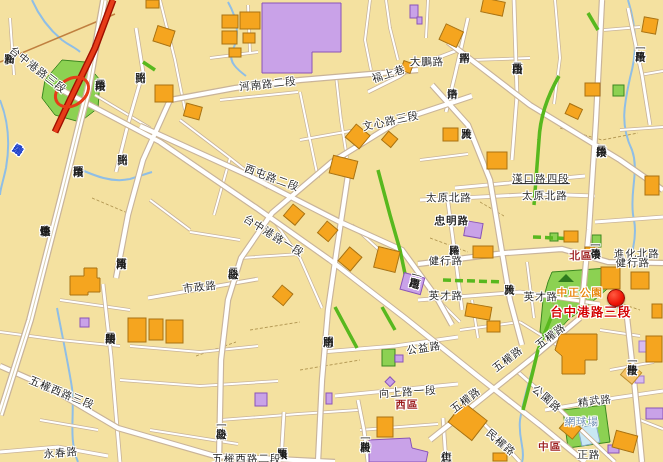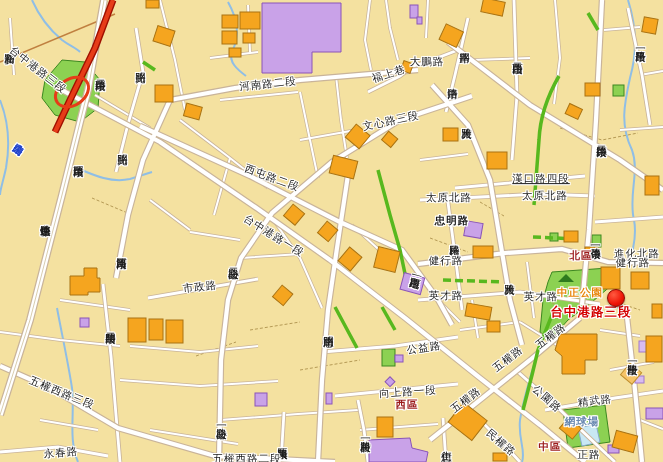--- a/index.html
+++ b/index.html
@@ -22,21 +22,21 @@
   #map svg{position:absolute;left:0;top:0;}
   .lbl{
     position:absolute; font-size:10.5px; line-height:1.12; color:#1A1A1A;
     white-space:nowrap; letter-spacing:1px; z-index:5; pointer-events:none;
     text-shadow:-1px 0 0 #fff,1px 0 0 #fff,0 -1px 0 #fff,0 1px 0 #fff,
                 -1px -1px 0 #fff,1px 1px 0 #fff,1px -1px 0 #fff,-1px 1px 0 #fff;
   }
   .lbl.v{writing-mode:vertical-rl;letter-spacing:0;}
   .district{color:var(--c-district_text);font-weight:bold;}
   .park-lbl{color:var(--c-park_text);font-weight:bold;}
-  .court{color:var(--c-court_text);font-weight:bold;}
+  .court{color:var(--c-court_text);font-weight:normal;}
   .hwy{color:var(--c-highway_text);}
   .poi{color:var(--c-poi_text);font-weight:bold;font-size:12.5px;letter-spacing:1px;}
   #marker{
     position:absolute;width:16px;height:16px;border-radius:50%;z-index:6;
     background:radial-gradient(circle at 35% 30%, #FF5A40, var(--c-marker_red) 60%, #B00A00);
     border:1px solid #8A0800; transform:translate(-50%,-50%);
     box-shadow:0 1px 2px rgba(0,0,0,.35); cursor:pointer;
   }
   .casing{stroke:var(--c-road_casing);fill:none;}
   .fill{stroke:var(--c-road_fill);fill:none;}

